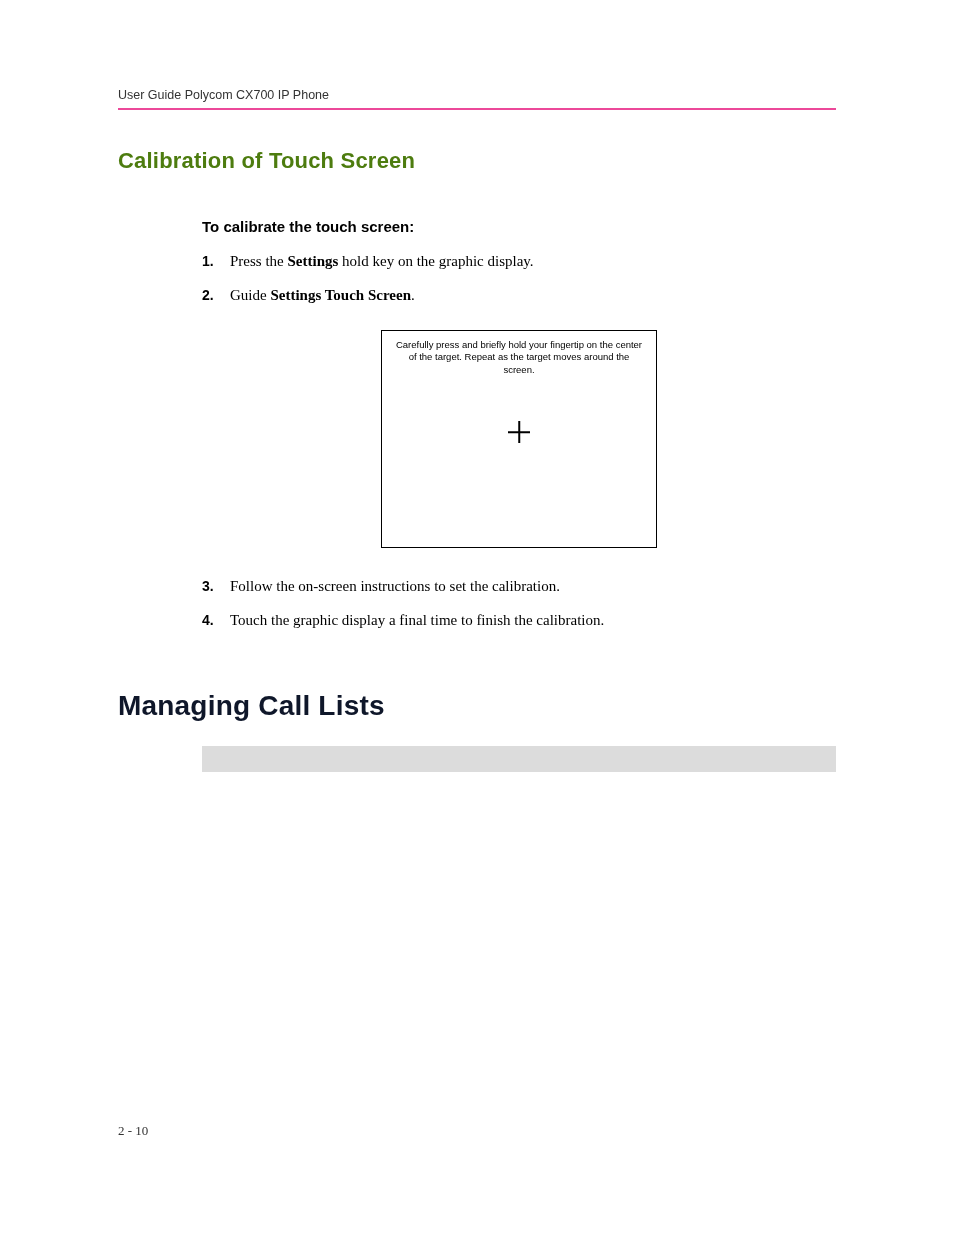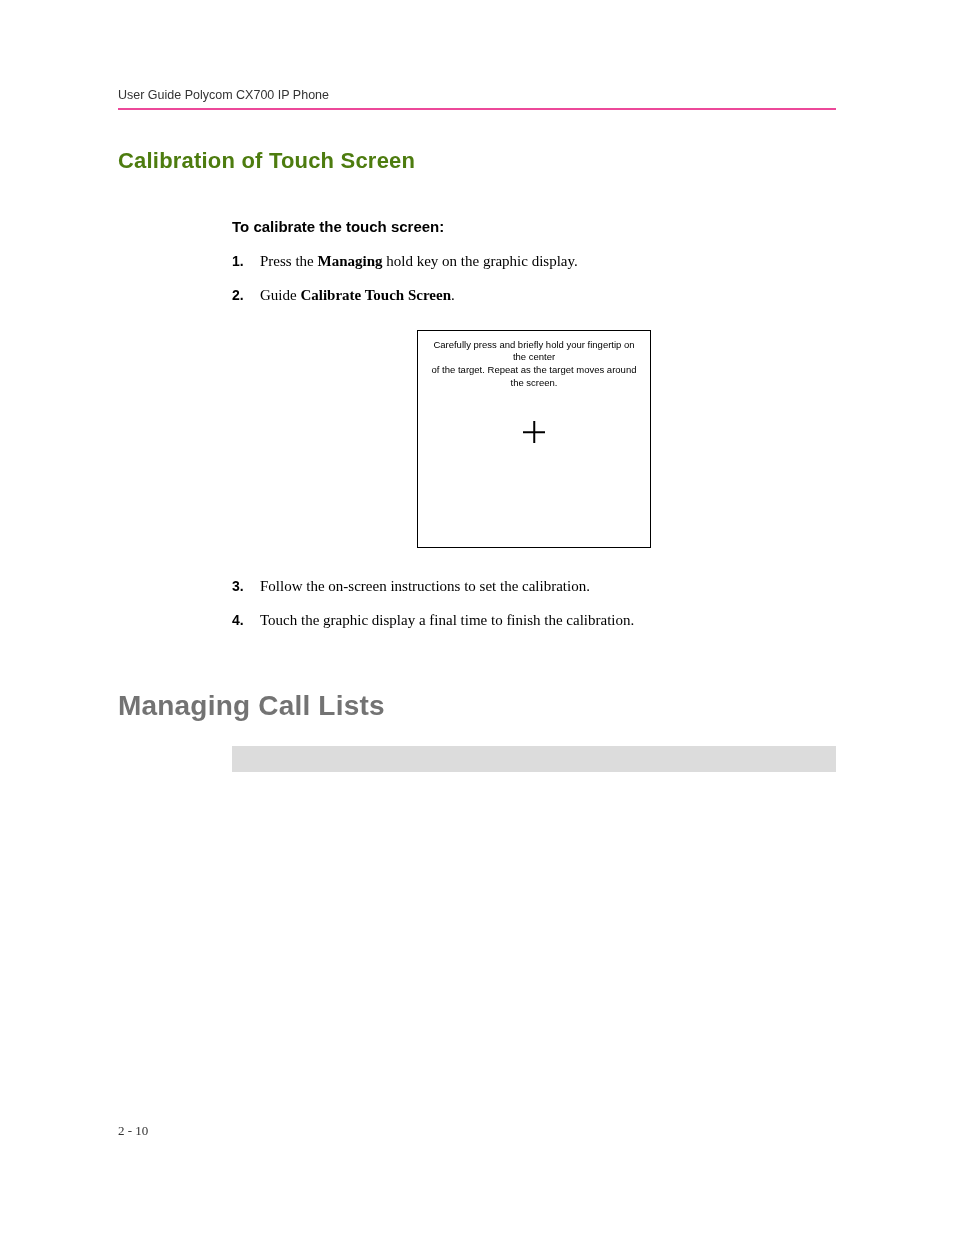--- a/index.html
+++ b/index.html
@@ -27,27 +27,27 @@
       font-size: 22px;
       font-weight: bold;
       color: #4d7c0f;
       letter-spacing: 0.2px;
       margin-bottom: 44px;
     }
     .h1 {
       font-family: Arial, Helvetica, sans-serif;
       font-size: 28px;
       font-weight: bold;
-      color: #737373;
+      color: #0f172a;
       letter-spacing: 0.2px;
       margin-top: 60px;
       margin-bottom: 24px;
     }
     .content-block {
-      margin-left: 114px;
+      margin-left: 84px;
     }
     .procedure-title {
       font-family: Arial, Helvetica, sans-serif;
       font-size: 15px;
       font-weight: bold;
       color: #000;
       margin-bottom: 16px;
     }
     ol.steps {
       list-style: none;
@@ -66,21 +66,21 @@
       min-width: 28px;
     }
     .step-body { flex: 1; font-family: Georgia, 'Times New Roman', serif; }
     .bold-inline { font-weight: bold; font-family: Georgia, 'Times New Roman', serif; }
     .screenshot-wrap {
       display: flex;
       justify-content: center;
       margin: 24px 0 28px 0;
     }
     .screenshot {
-      width: 234px;
+      width: 276px;
       height: 218px;
       border: 1px solid #000;
       position: relative;
       padding: 8px 10px;
       font-family: Arial, Helvetica, sans-serif;
       font-size: 9.5px;
       line-height: 1.35;
       color: #000;
       text-align: center;
     }
@@ -135,27 +135,27 @@
 
   <div class="h2">Calibration of Touch Screen</div>
 
   <div class="content-block">
     <div class="procedure-title">To calibrate the touch screen:</div>
 
     <ol class="steps">
       <li>
         <span class="step-num">1.</span>
         <span class="step-body">
-          <span>Press the </span><span class="bold-inline">Managing</span><span> hold key on the graphic display.</span>
+          <span>Press the </span><span class="bold-inline">Settings</span><span> hold key on the graphic display.</span>
         </span>
       </li>
       <li>
         <span class="step-num">2.</span>
         <span class="step-body">
-          <span>Guide </span><span class="bold-inline">Calibrate Touch Screen</span><span>.</span>
+          <span>Guide </span><span class="bold-inline">Settings Touch Screen</span><span>.</span>
         </span>
       </li>
     </ol>
 
     <div class="screenshot-wrap">
       <div class="screenshot">
         <div>Carefully press and briefly hold your fingertip on the center</div>
         <div>of the target. Repeat as the target moves around the screen.</div>
         <div class="crosshair"></div>
       </div>

